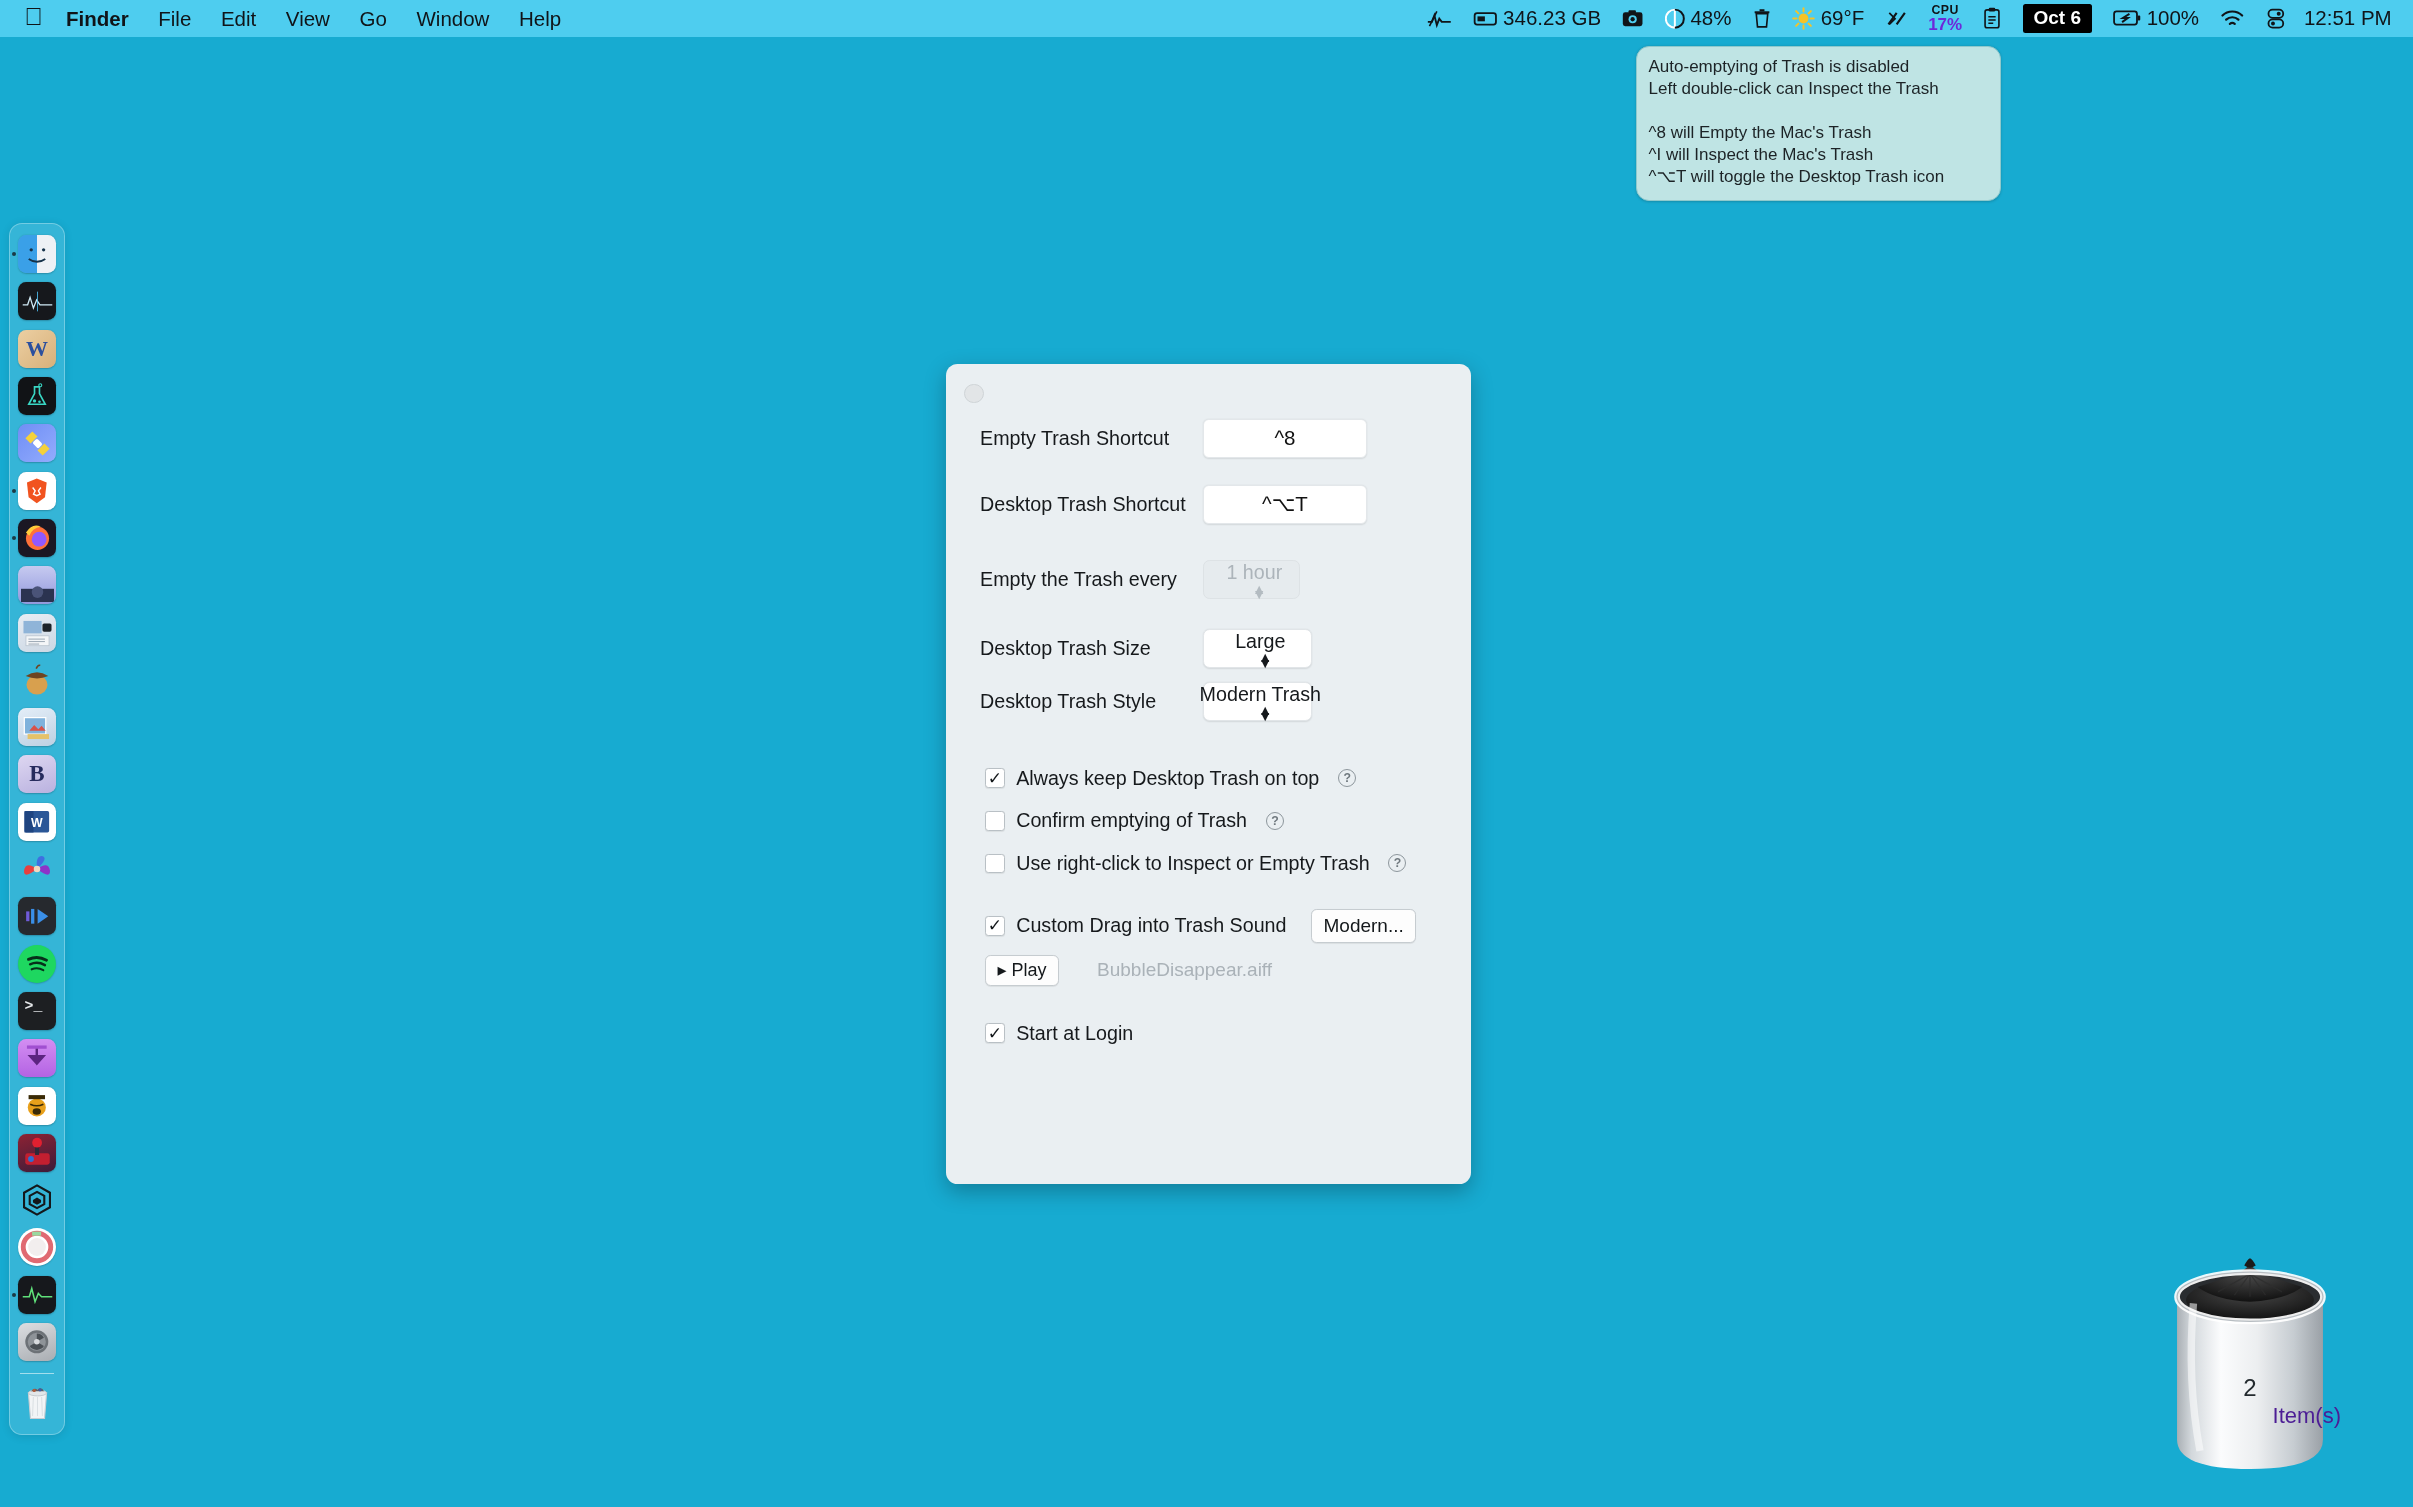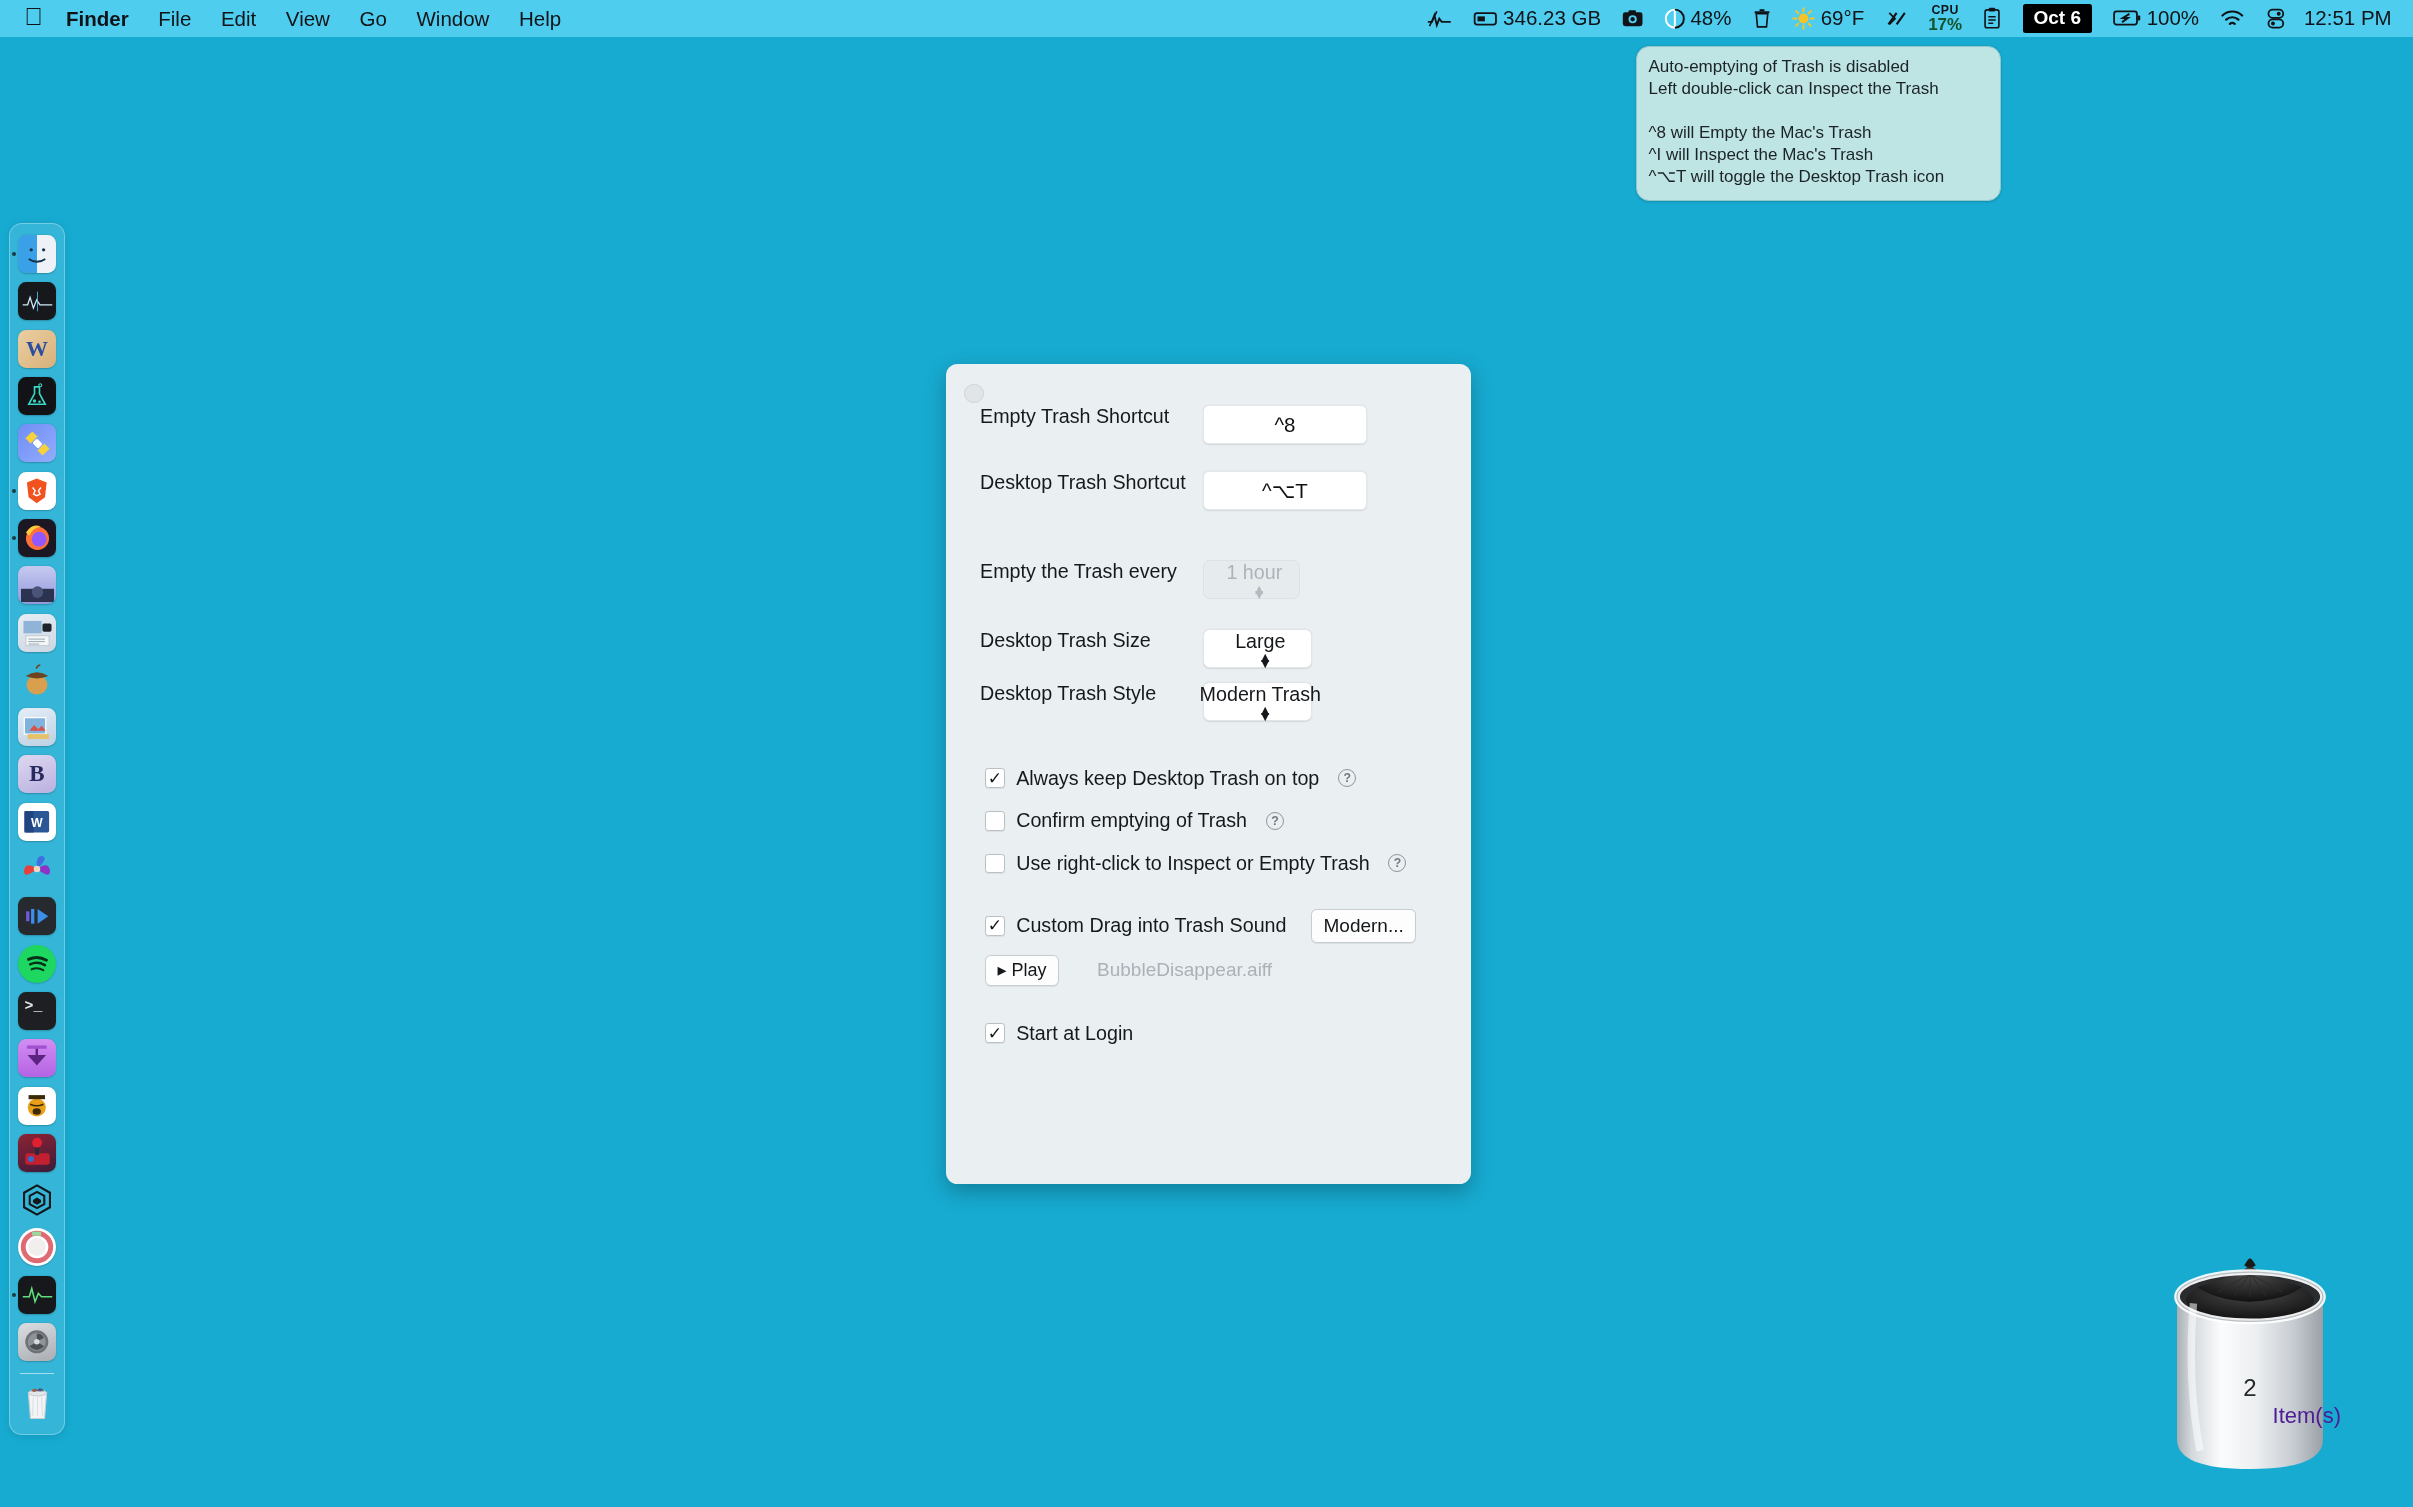--- a/index.html
+++ b/index.html
@@ -26,21 +26,21 @@
   #menu-right { margin-left: auto; display: flex; align-items: center; gap: 0; }
   .status-item {
     display: flex; align-items: center; gap: 5.7px;
     margin-left: 21.3px; white-space: nowrap;
     font-size: 20.5px;
   }
   .status-item:first-child { margin-left: 0; }
   .si-icon { display: inline-flex; align-items: center; justify-content: center; }
   .cpu-stack { display: flex; flex-direction: column; align-items: center; line-height: 1.0; }
   .cpu-label { font-size: 12.3px; font-weight: 600; letter-spacing: 0.4px; }
-  .cpu-val { font-size: 17px; font-weight: bold; color: #14532d; }
+  .cpu-val { font-size: 17px; font-weight: bold; color: #6d28d9; }
   .date-badge {
     background: #000; color: #fff; font-weight: bold;
     border-radius: 2.5px; padding: 3.3px 10.7px 4.1px; font-size: 19px;
   }
   .clock { font-size: 20.5px; margin-left: 18px; }
 
   
   #tooltip {
     position: absolute; left: 1636px; top: 46px;
     width: 365px;
@@ -95,21 +95,21 @@
     color: #a9b2b8; padding-top: 16.4px; letter-spacing: 0.2px;
   }
   #close-btn {
     position: absolute; left: 18px; top: 19.7px;
     width: 19.7px; height: 19.7px; border-radius: 50%;
     background: #e2e5e7; border: 0.8px solid #cfd4d7;
   }
   .pref-body { padding: 41px 0 0 0; }
 
   .row {
-    display: flex; 
+    display: flex; align-items: center;
     margin-bottom: 0;
     padding-left: 34px;
   }
   .row .lbl {
     font-size: 19.7px; color: #16191c;
     width: 223px; flex: none;
   }
   .shortcut-field {
     width: 164px; height: 39px;
     background: #fff;

